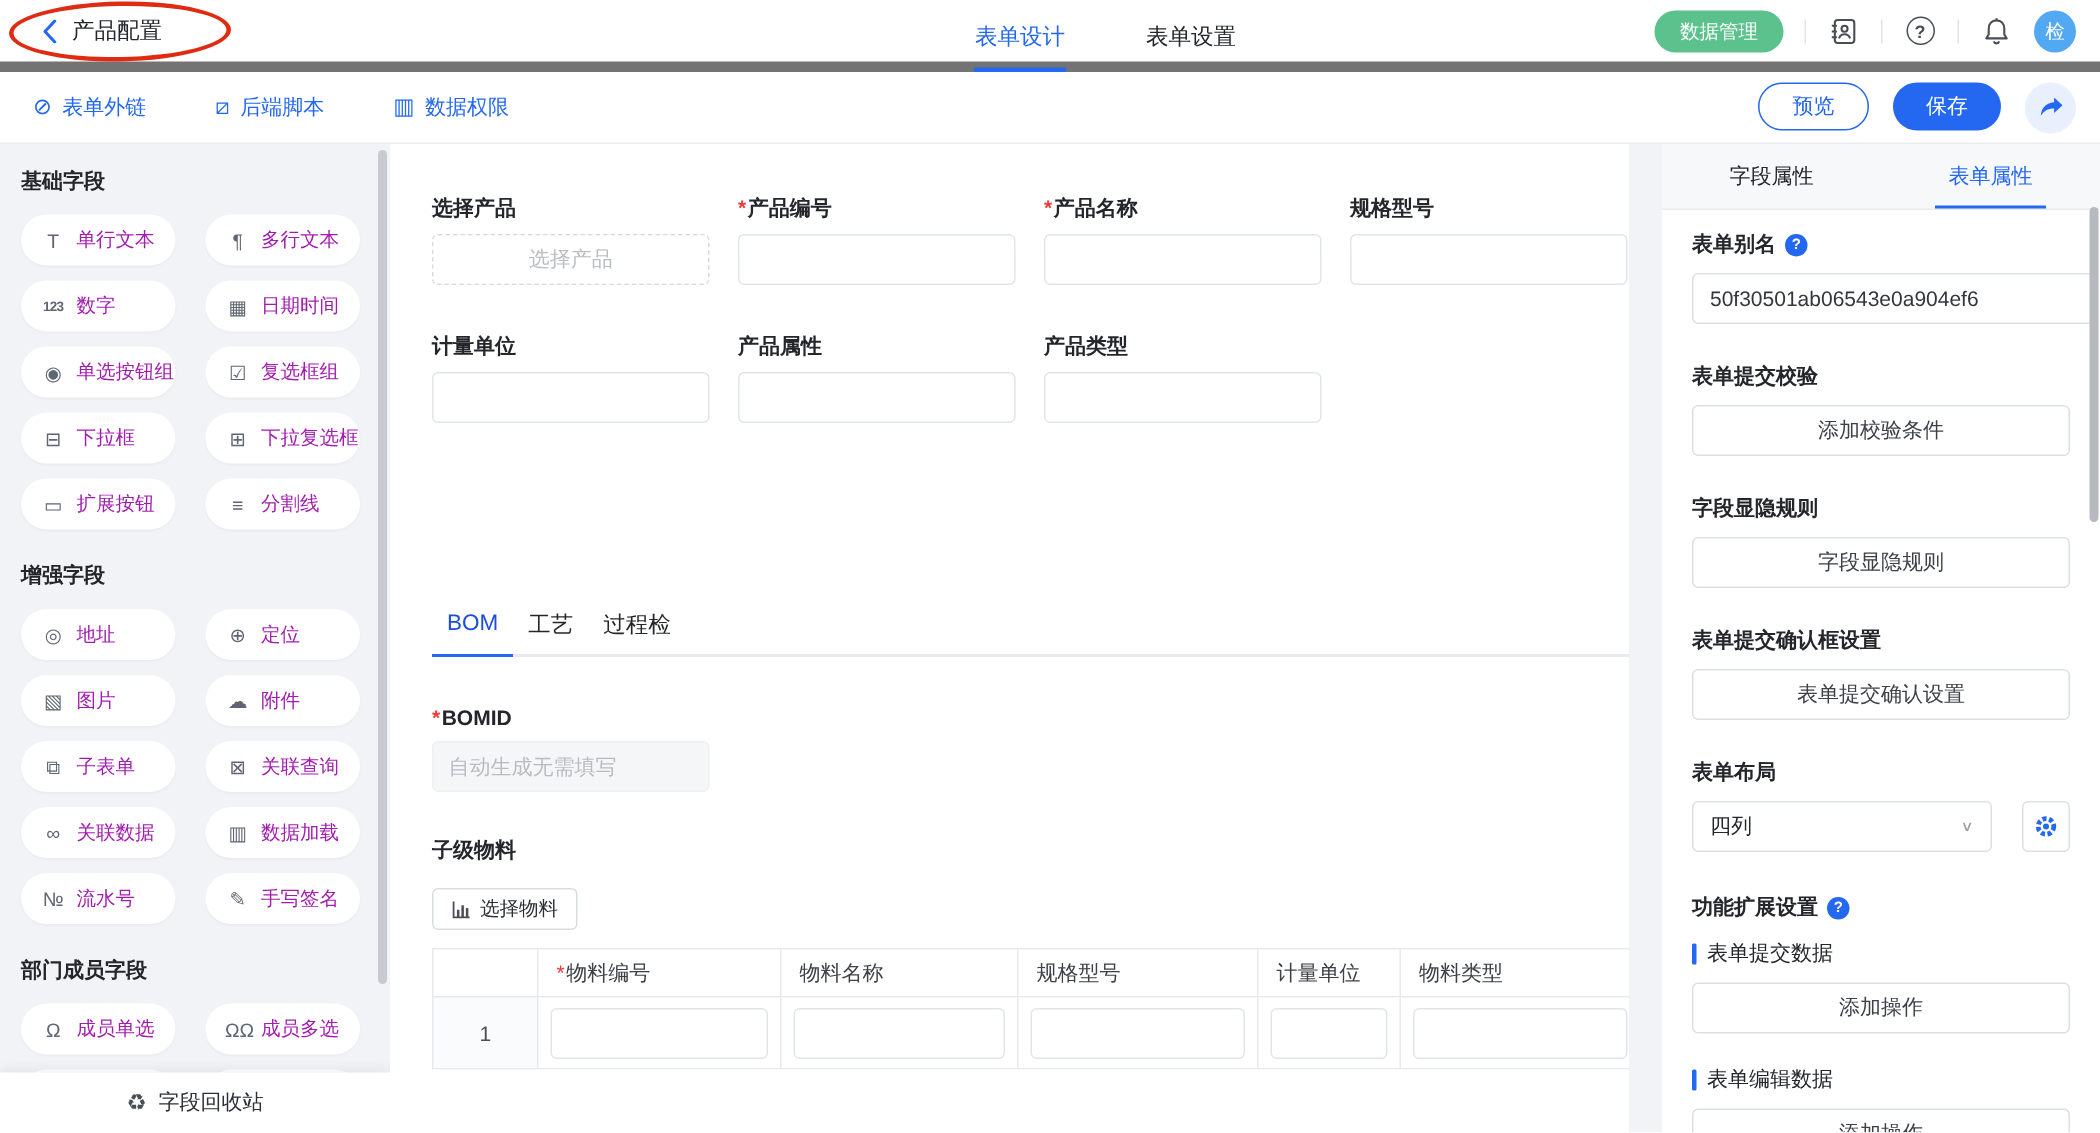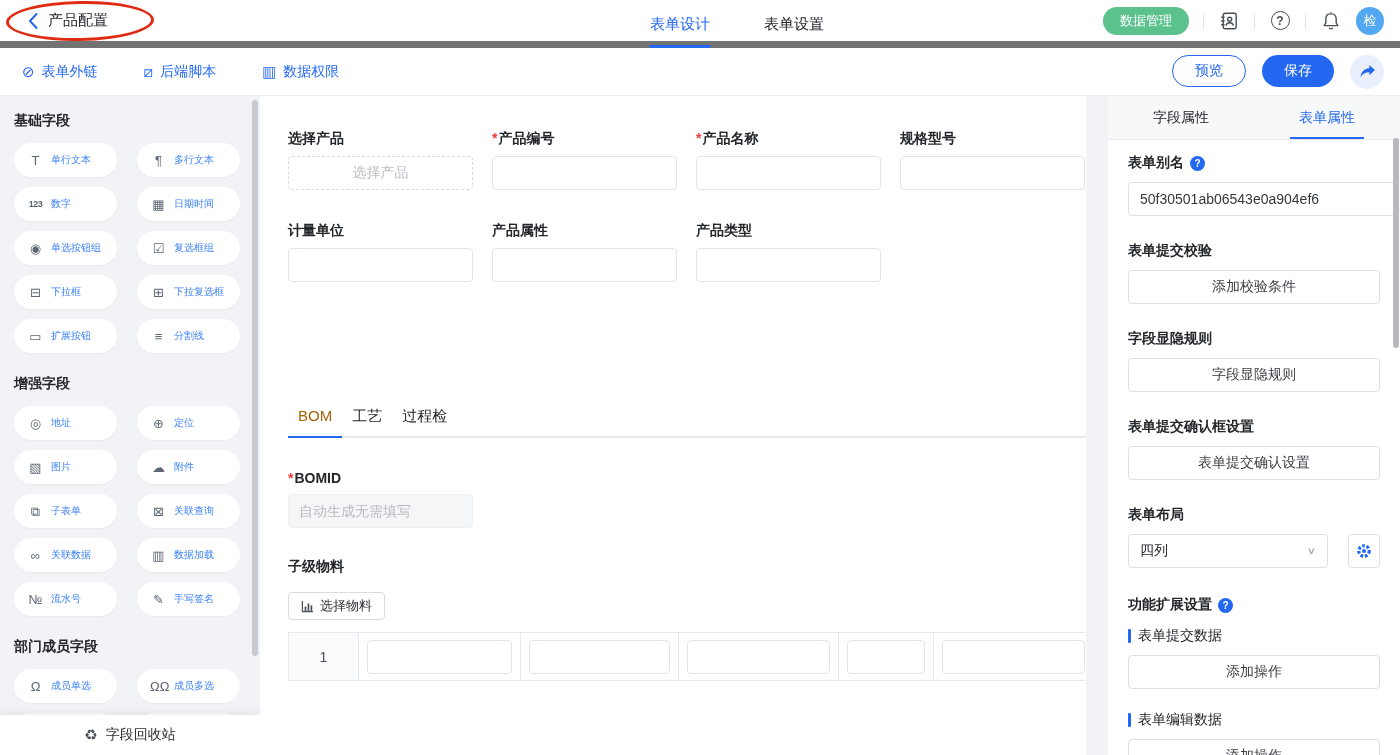--- a/index.html
+++ b/index.html
@@ -38,38 +38,38 @@
 
   
   .sidebar { position:relative; width:260px; background:#f2f3f7; padding:16px 14px 0 14px; overflow:hidden; flex:none; }
   .sec-title { font-size:14px; font-weight:700; margin-bottom:13px; }
   .sec { margin-bottom:0; }
   .sec + .sec { margin-top:22px; }
   .pill-grid { display:flex; flex-wrap:wrap; column-gap:20px; row-gap:10px; }
   .pill { width:103px; height:34px; background:#fff; border-radius:17px; display:flex; align-items:center; padding:0 10px 0 13px; gap:7px; box-shadow:0 1px 2px rgba(31,35,41,.04); cursor:grab; }
   .pi { color:#5f6673; font-size:13px; width:17px; text-align:center; flex:none; line-height:1; }
   .pi.num { font-size:9px; font-weight:700; letter-spacing:-.5px; }
-  .pl { font-size:10px; color:#3b82f6; white-space:nowrap; }
+  .pl { font-size:13px; color:#a21caf; white-space:nowrap; }
   .recycle-bar { position:absolute; left:0; bottom:0; width:260px; height:40px; background:#fff; box-shadow:0 -2px 8px rgba(31,35,41,.08); display:flex; align-items:center; justify-content:center; gap:8px; font-size:14px; color:#2b2f36; cursor:pointer; }
   .recycle-bar .ri { color:#4a4f57; font-size:15px; }
   .sb-thumb { position:absolute; right:2px; top:4px; width:6px; height:556px; background:#c7cad1; border-radius:3px; }
 
   
   .canvas { width:826px; background:#fff; padding:34px 0 0 28px; overflow:hidden; flex:none; }
   .frow { display:flex; gap:19px; }
   .frow.r2 { margin-top:32px; }
   .fblock { width:185px; }
   .flabel { font-size:14px; font-weight:700; margin-bottom:8px; white-space:nowrap; }
   .freq { color:#f23a3a; margin-right:1px; }
   .finput { width:185px; height:34px; border:1px solid #e1e4e8; border-radius:4px; background:#fff; outline:none; font-size:14px; padding:0 10px; font-family:inherit; }
   .fpicker { width:185px; height:34px; border:1px dashed #d8dadf; border-radius:4px; color:#b9bdc4; font-size:14px; display:flex; align-items:center; justify-content:center; cursor:pointer; }
 
   .ctabs { margin-top:125px; display:flex; border-bottom:2px solid #e9eaee; width:798px; }
   .ctab { position:relative; padding:0 10px 10px 10px; font-size:15px; cursor:pointer; }
-  .ctab.active { color:#a16207; }
+  .ctab.active { color:#1d4ed8; }
   .ctab.active::after { content:""; position:absolute; left:0; bottom:-2px; width:100%; height:2px; background:#2468f2; }
 
   .bomid-block { margin-top:32px; }
   .dinput { width:185px; height:34px; border:1px solid #eef0f2; border-radius:4px; background:#f5f6f8; font-size:14px; padding:0 10px; outline:none; font-family:inherit; }
   .dinput::placeholder { color:#b8bcc2; }
 
   .subm { margin-top:30px; }
   .subm-btn { margin-top:8px; height:28px; padding:0 12px; border:1px solid #d9dce1; border-radius:4px; background:#fff; font-size:13px; color:#2b2f36; display:inline-flex; align-items:center; gap:6px; cursor:pointer; font-family:inherit; }
   .tbl-clip { margin-top:12px; width:798px; overflow:hidden; }
   table.mtable { border-collapse:collapse; table-layout:fixed; width:805px; }
@@ -359,20 +359,28 @@
           <table class="mtable">
             <colgroup>
                 <col style="width:70px">
                 <col style="width:162px">
                 <col style="width:158px">
                 <col style="width:160px">
                 <col style="width:95px">
                 <col style="width:160px">
               </colgroup>
             <tbody>
+                <tr class="thead">
+              <td></td>
+              <td><span class="freq">*</span><span>物料编号</span></td>
+              <td><span>物料名称</span></td>
+              <td><span>规格型号</span></td>
+              <td><span>计量单位</span></td>
+              <td><span>物料类型</span></td>
+            </tr>
             <tr class="tbody">
               <td class="idx">1</td>
               <td>
                     <input class="cell-input" style="">
                   </td>
               <td>
                     <input class="cell-input" style="">
                   </td>
               <td>
                     <input class="cell-input" style="">

